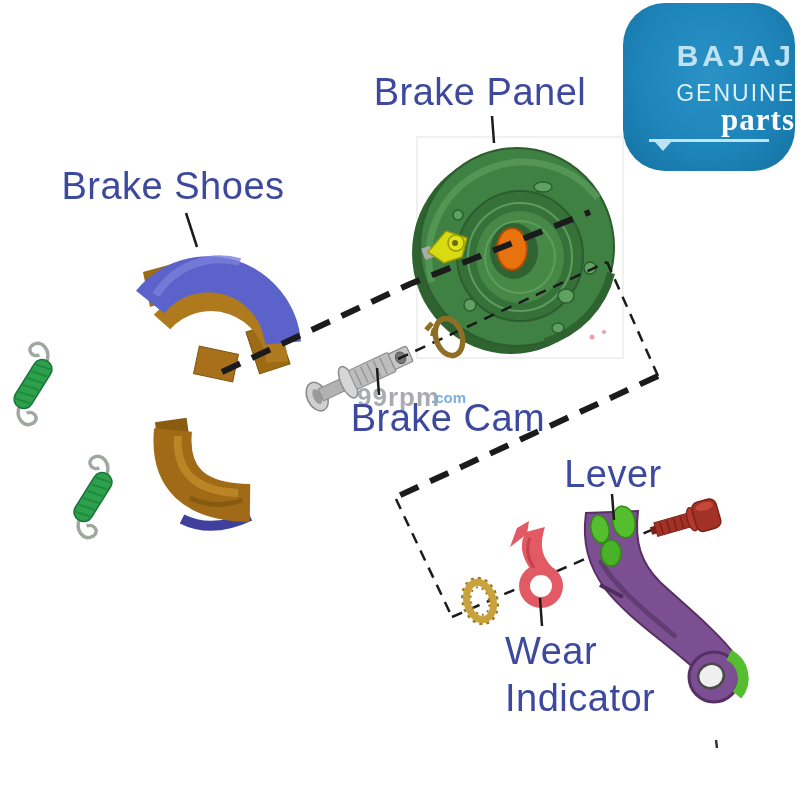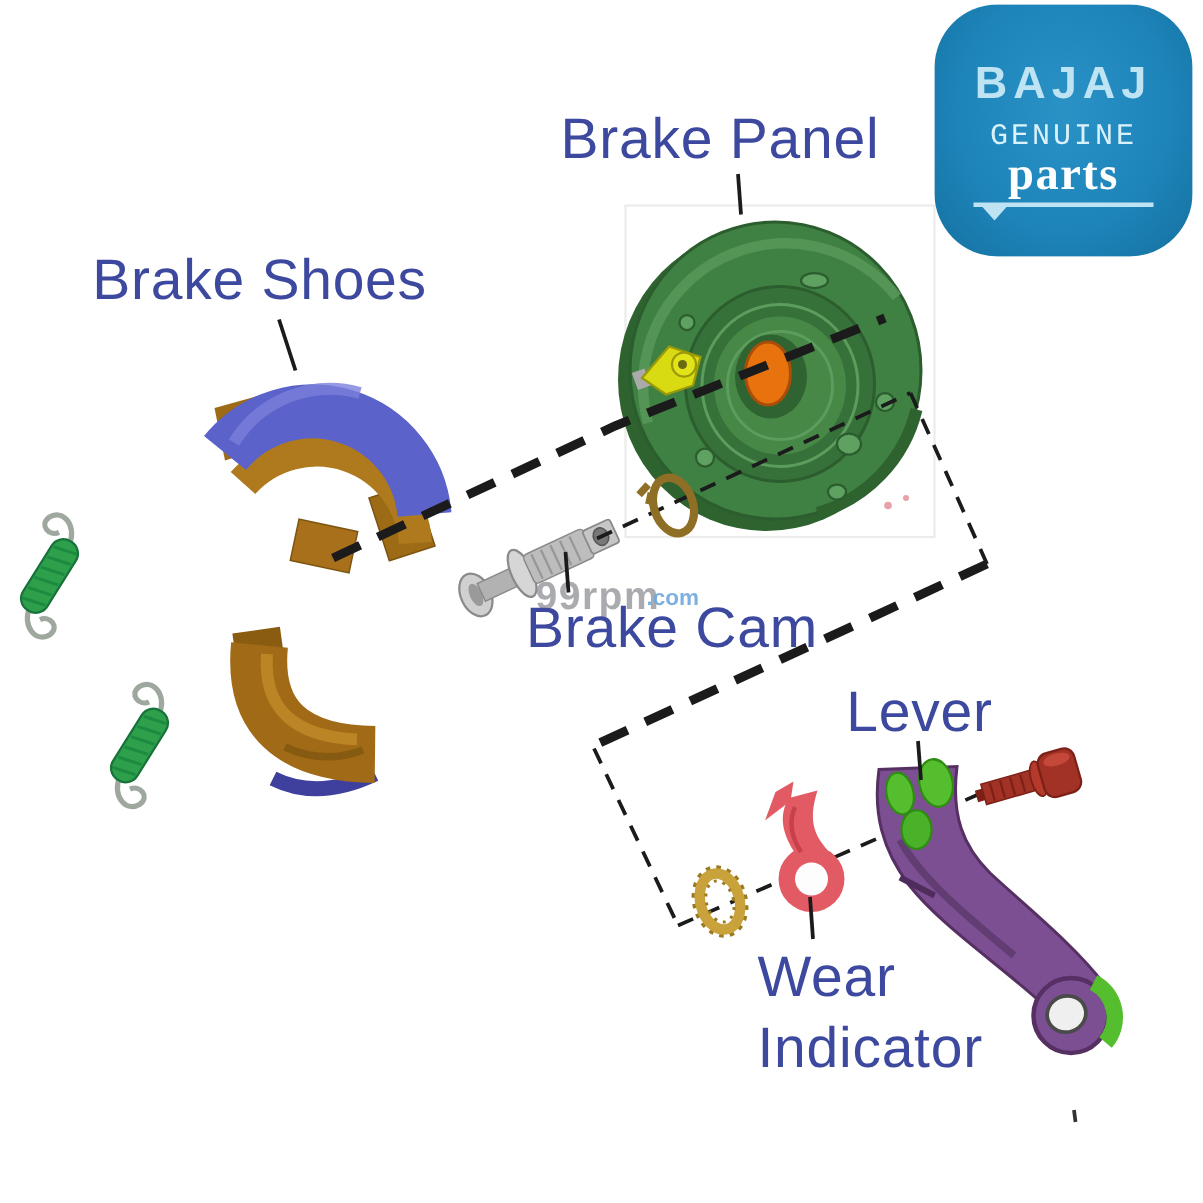--- a/index.html
+++ b/index.html
@@ -8,21 +8,21 @@
   svg{position:absolute;left:0;top:0;}
   svg text{font-family:"Liberation Sans", sans-serif;}
   .part-label{font-size:38px;font-weight:500;letter-spacing:0.5px;}
   .wm-main{font-size:26px;font-weight:bold;opacity:.75;letter-spacing:1px;}
   .wm-suffix{font-size:15px;font-weight:bold;opacity:.9;}
   
   .logo{position:absolute;left:623px;top:3px;width:172px;height:168px;border-radius:42px;
         background:radial-gradient(ellipse at 50% 42%, #2b92c6 0%, #1e85bb 55%, #15719f 100%);
         text-align:center;overflow:hidden;}
   .logo-brand{margin-top:36px;font-size:30px;font-weight:bold;letter-spacing:4px;color:#bee4f4;}
-  .logo-genuine{margin-top:7px;font-size:20px;letter-spacing:2px;color:#d8f1fa;font-family:Liberation Mono, monospace;}
+  .logo-genuine{margin-top:7px;font-size:23px;letter-spacing:2px;color:#d8f1fa;}
   .logo-parts{margin-top:-5px;font-size:31px;font-weight:bold;letter-spacing:1px;color:#ffffff;font-family:Liberation Serif, serif;}
   .logo-underline{position:relative;width:120px;margin:1px auto 0;border-top:3px solid #bee4f4;}
   .logo-arrow{position:absolute;left:6px;top:0;width:0;height:0;
               border-left:8px solid transparent;border-right:8px solid transparent;
               border-top:9px solid #bee4f4;}
 </style>
 </head>
 <body>
 
 <div class="stage">
@@ -191,21 +191,21 @@
   <text x="480" y="105" text-anchor="middle" class="part-label" fill="#3D499E">Brake Panel</text>
   <text x="173" y="199" text-anchor="middle" class="part-label" fill="#3D499E">Brake Shoes</text>
   <text x="448" y="431" text-anchor="middle" class="part-label" fill="#3D499E">Brake Cam</text>
   <text x="613" y="487" text-anchor="middle" class="part-label" fill="#3D499E">Lever</text>
   <text x="505" y="664" class="part-label" fill="#3D499E">Wear</text>
   <text x="505" y="711" class="part-label" fill="#3D499E">Indicator</text>
 
   <line x1="716" y1="740" x2="717" y2="748" stroke="#333333" stroke-width="2.5"></line>
 </svg>
 
-  <div class="logo" style="background-color: rgb(30, 133, 187);">
+  <div class="logo" style="background-color: rgb(30, 133, 187); text-align: right;">
     <div class="logo-brand">BAJAJ</div>
     <div class="logo-genuine">GENUINE</div>
     <div class="logo-parts">parts</div>
     <div class="logo-underline">
       <span class="logo-arrow"></span>
     </div>
   </div>
 
 </div>
 

